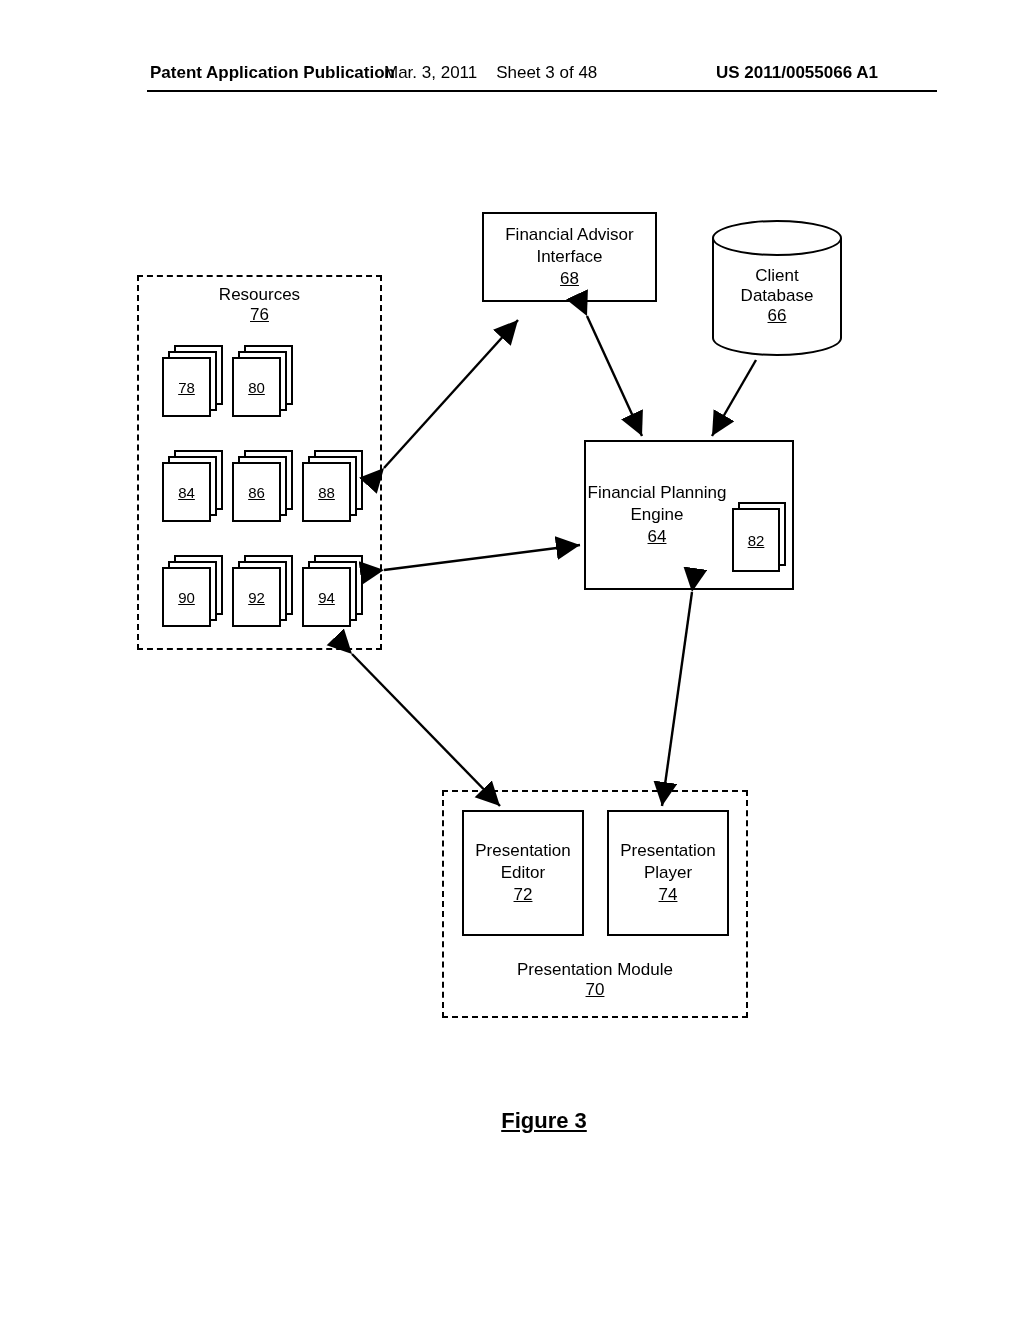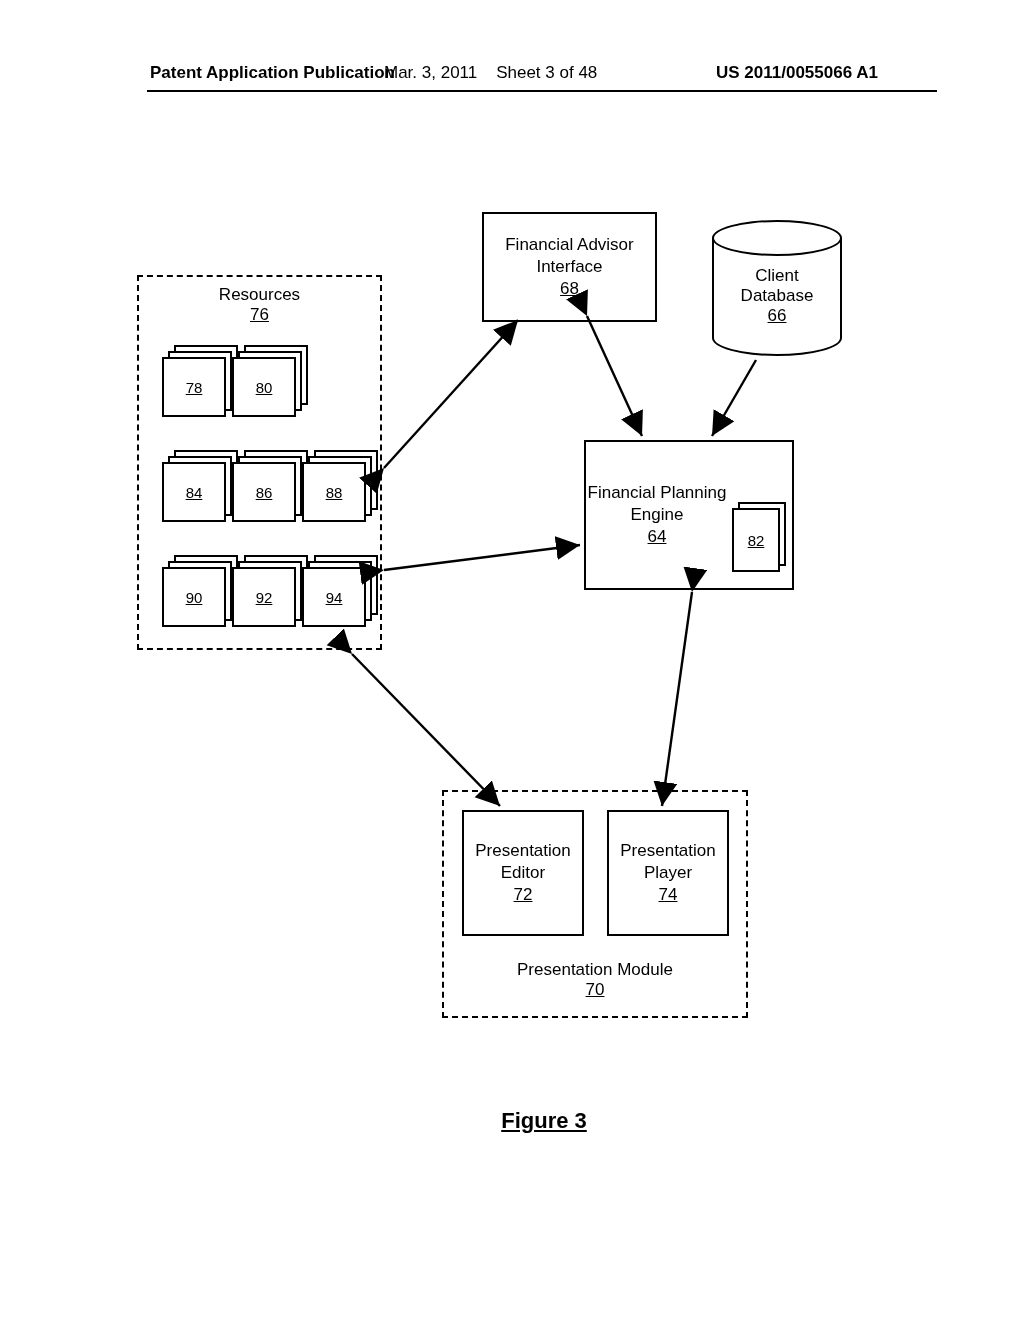--- a/index.html
+++ b/index.html
@@ -64,21 +64,21 @@
     border: 2px dashed #000;
   }
   
   .stack {
     position: absolute;
     width: 56px;
     height: 72px;
   }
   .stack .lay {
     position: absolute;
-    width: 64px;
+    width: 49px;
     height: 60px;
     border: 2px solid #000;
     background: #fff;
   }
   .stack .l3 { left: 12px; top: 0; }
   .stack .l2 { left: 6px;  top: 6px; }
   .stack .l1 { left: 0;    top: 12px; display:flex; align-items:center; justify-content:center; font-size:15px; }
   
   .estack .lay { width: 48px; height: 64px; }
   .estack .l2 { left: 6px; top: 0; }
@@ -133,21 +133,21 @@
 
   <div class="hdr-line"></div>
   <div class="hdr-left">Patent Application Publication</div>
   <div class="hdr-mid">
     <span>Mar. 3, 2011</span>
     &nbsp;&nbsp;
     <span>Sheet 3 of 48</span>
   </div>
   <div class="hdr-right">US 2011/0055066 A1</div>
 
-  <div class="box" style="left:450px; top:212px; width:175px; height:110px;">
+  <div class="box" style="left:450px; top:212px; width:175px; height:90px;">
     <div>Financial Advisor</div>
     <div>Interface</div>
     <div class="ref">68</div>
   </div>
 
   <div class="cyl-wrap" style="left:680px; top:220px;">
     <div class="cyl-bot"></div>
     <div class="cyl-body"></div>
     <div class="cyl-top"></div>
     <div class="cyl-txt">

